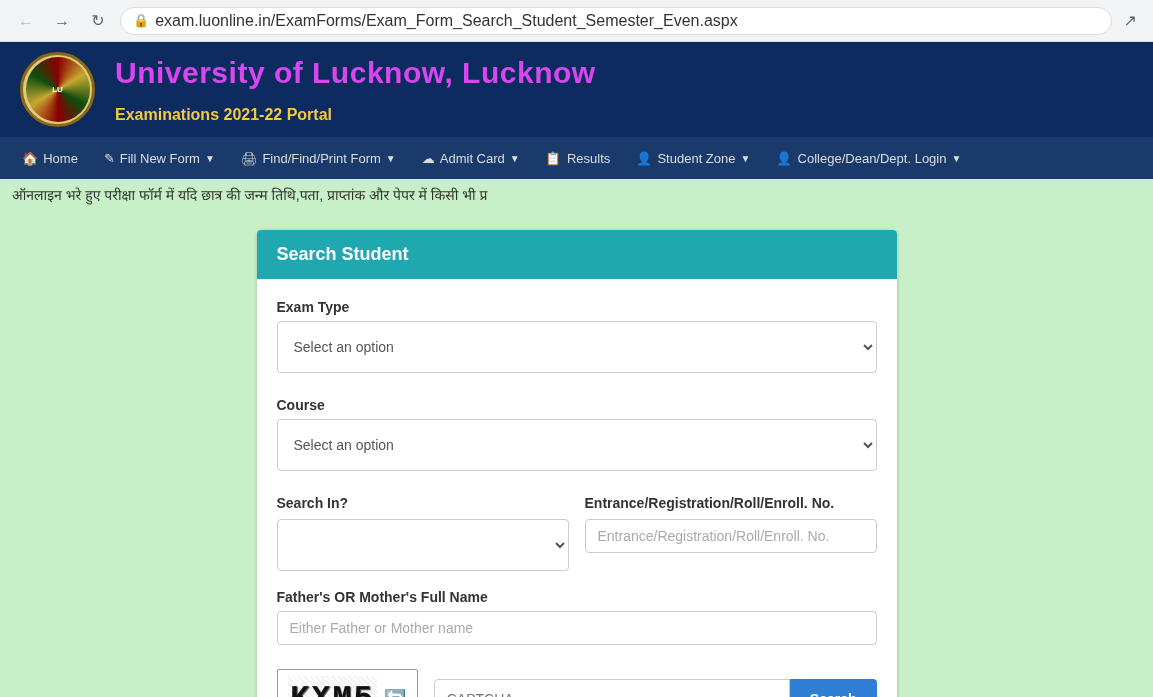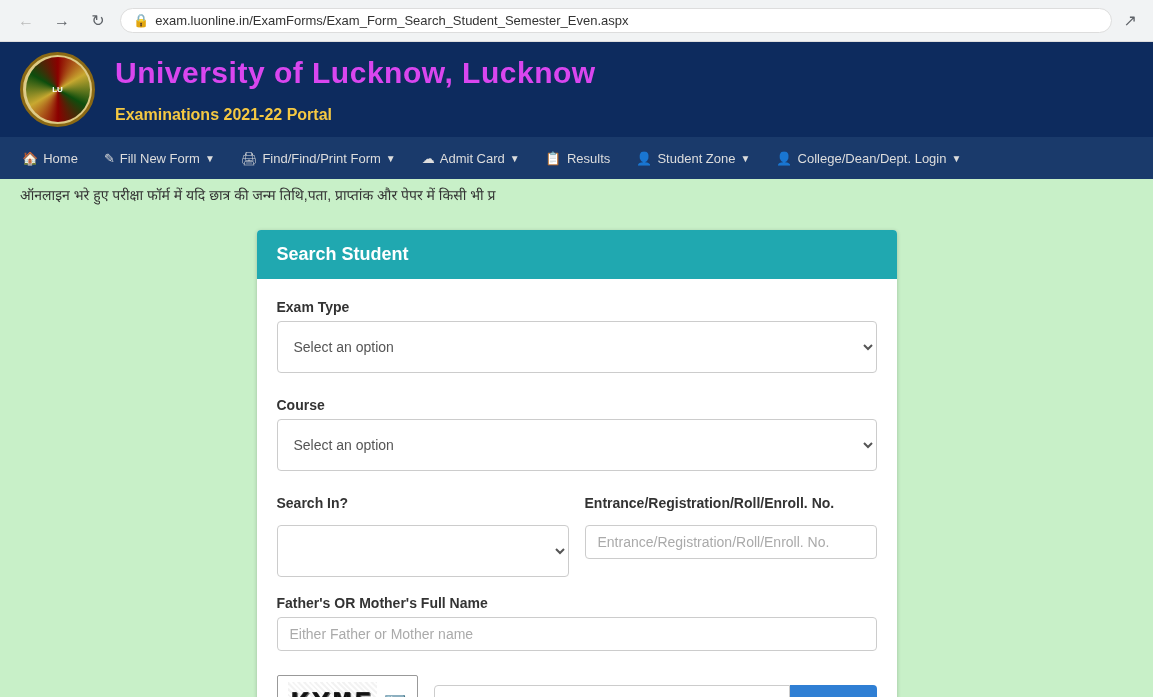--- a/index.html
+++ b/index.html
@@ -27,21 +27,21 @@
       flex: 1;
       display: flex;
       align-items: center;
       background: white;
       border: 1px solid #ddd;
       border-radius: 20px;
       padding: 4px 12px;
       gap: 6px;
     }
     .lock-icon { color: #555; font-size: 13px; }
-    .url-text { font-size: 13px; color: #333; flex: 1; }
+    .url-text { font-size: 16px; color: #333; flex: 1; }
     .share-btn {
       background: none; border: none; cursor: pointer;
       color: #5f6368; font-size: 16px;
       padding: 4px;
     }
 
     
     .site-header {
       background: #0d2b5e;
       display: flex;
@@ -95,21 +95,21 @@
       display: flex; align-items: center; gap: 5px;
       cursor: pointer;
       border-radius: 3px;
       white-space: nowrap;
     }
     .nav-dropdown-arrow { font-size: 10px; }
 
     
     .ticker-bar {
       background: #c8f0c8;
-      padding: 6px 20px;
+      padding: 6px 12px;
       overflow: hidden;
       white-space: nowrap;
       font-size: 14px;
       color: #333;
     }
 
     
     .main-content {
       background: #c8f0c8;
       padding: 20px;
@@ -171,21 +171,21 @@
     }
 
     .form-col {
       flex: 1;
     }
 
     .form-col-label {
       display: block;
       font-weight: bold;
       color: #333;
-      margin-bottom: 14px;
+      margin-bottom: 8px;
       font-size: 14px;
     }
 
     .form-input {
       width: 100%;
       padding: 8px 12px;
       border: 1px solid #ccc;
       border-radius: 4px;
       font-size: 14px;
       color: #555;

